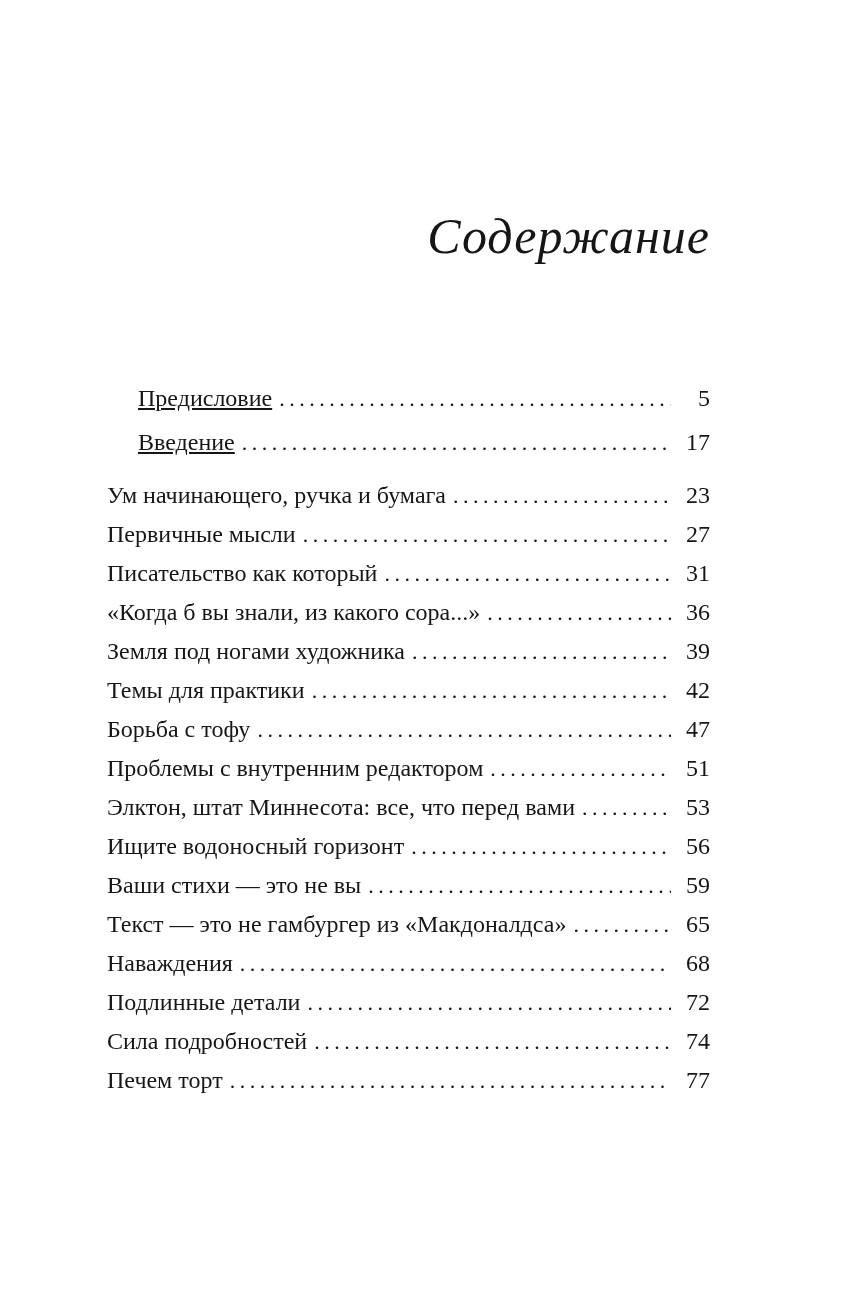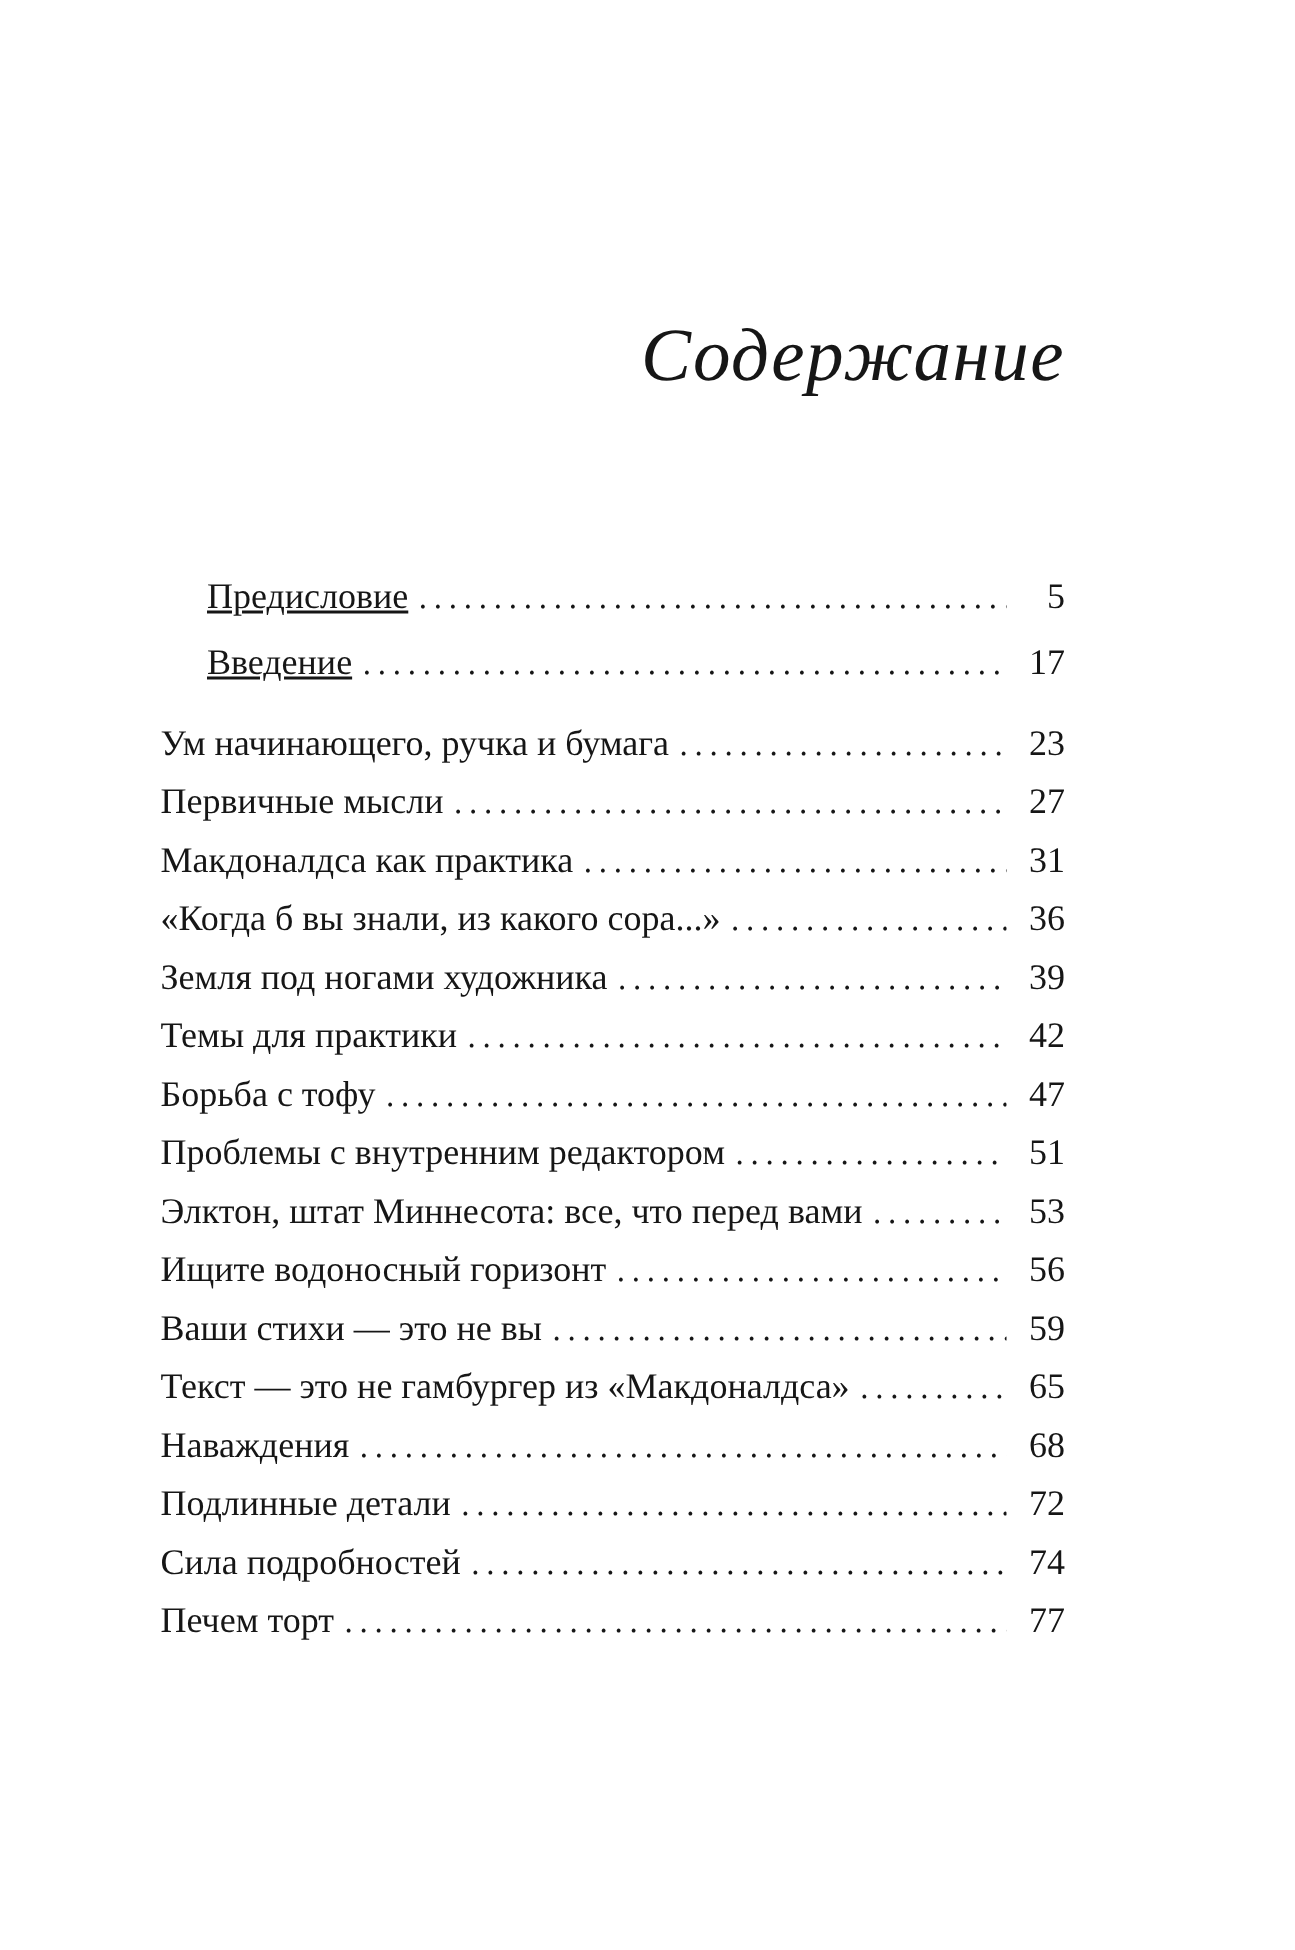--- a/index.html
+++ b/index.html
@@ -86,21 +86,21 @@
           <span class="toc-label">Ум начинающего, ручка и бумага</span>
           <span class="toc-leader"></span>
           <span class="toc-page">23</span>
         </div>
         <div class="toc-row">
           <span class="toc-label">Первичные мысли</span>
           <span class="toc-leader"></span>
           <span class="toc-page">27</span>
         </div>
         <div class="toc-row">
-          <span class="toc-label">Макдоналдса как практика</span>
+          <span class="toc-label">Писательство как который</span>
           <span class="toc-leader"></span>
           <span class="toc-page">31</span>
         </div>
         <div class="toc-row">
           <span class="toc-label">«Когда б вы знали, из какого сора...»</span>
           <span class="toc-leader"></span>
           <span class="toc-page">36</span>
         </div>
         <div class="toc-row">
           <span class="toc-label">Земля под ногами художника</span>

